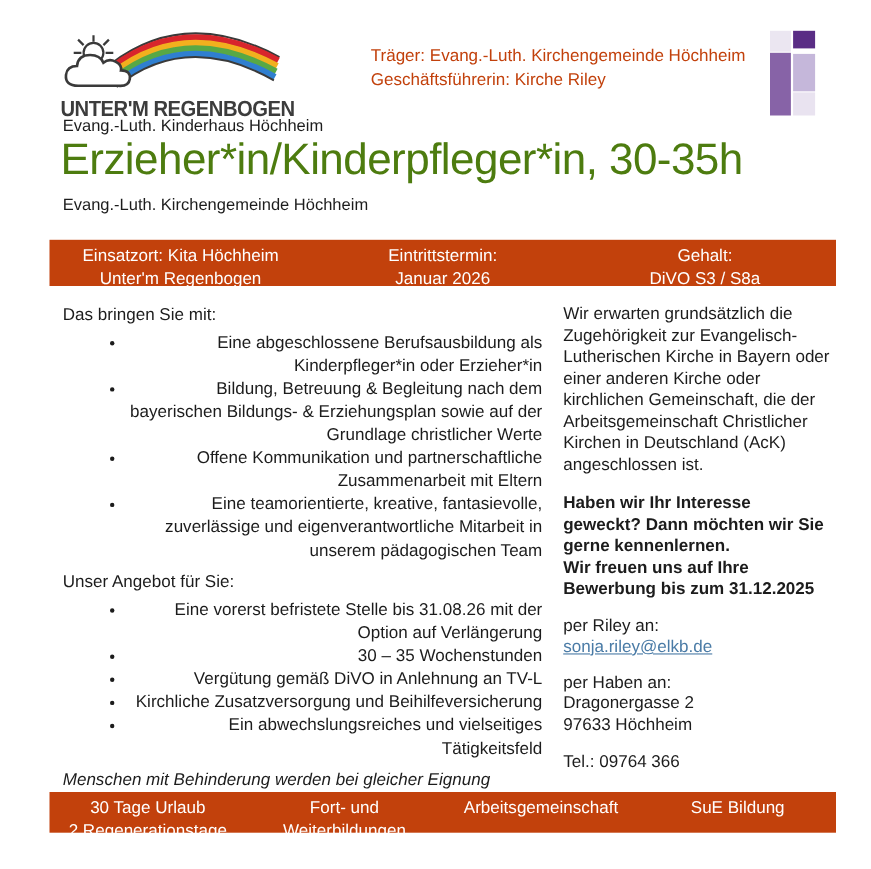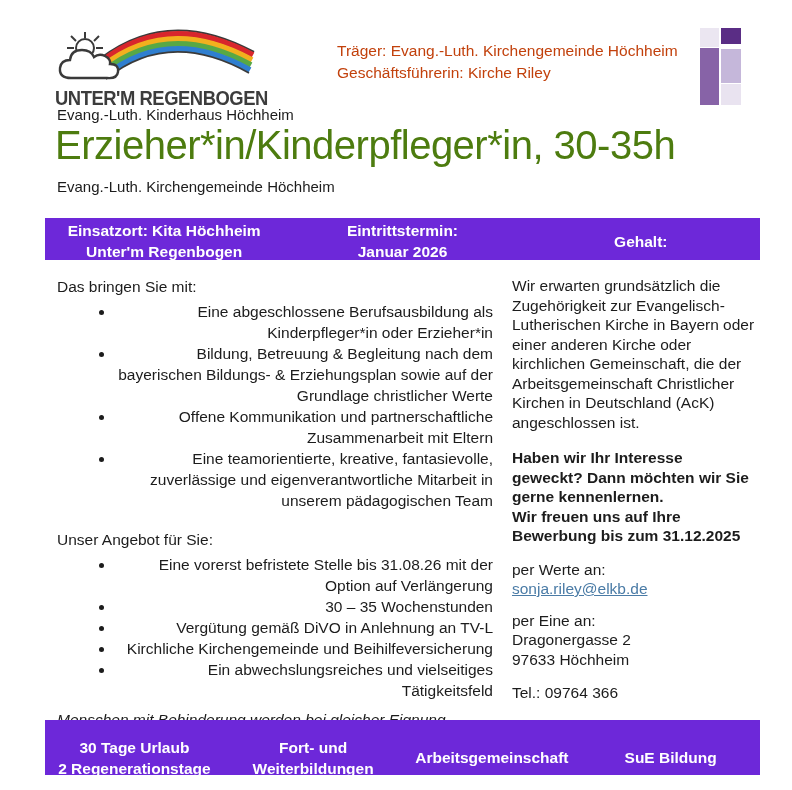--- a/index.html
+++ b/index.html
@@ -21,30 +21,30 @@
   .sq-medium  { left:0;  top:20px; width:19px; height:57px; background:#8763a7; }
   .sq-dark    { left:21px; top:0;  width:20px; height:16px; background:#5a2d85; }
   .sq-light   { left:21px; top:21px; width:20px; height:34px; background:#c5b7da; }
   .sq-pale2   { left:21px; top:56px; width:20px; height:21px; background:#e9e3f0; }
   
   .kinderhaus { position:absolute; left:57px; top:106px; font-size:15px; }
   .job-title  { position:absolute; left:55px; top:123px; font-size:40px; font-weight:400;
                 color:#4d7c0f; letter-spacing:-0.5px; white-space:nowrap; }
   .gemeinde   { position:absolute; left:57px; top:178px; font-size:15px; }
   
-  .band { position:absolute; left:45px; width:715px; background:#6d28d9; display:flex;
-          color:#ffffff; font-weight:700; font-size:15.5px; text-align:center;align-items:center; }
+  .band { position:absolute; left:45px; width:715px; background:#c2410c; display:flex;
+          color:#ffffff; font-weight:400; font-size:15.5px; text-align:center; }
   .band-info { top:218px; height:42px; padding-top:4px; }
-  .band-benefits { top:720px; height:55px; padding-top:20px; }
+  .band-benefits { top:720px; height:37px; padding-top:4px; }
   .band-cell { flex:1; line-height:21px; }
   
   .col-left { position:absolute; left:57px; top:276px; width:436px; font-size:15.5px; line-height:21px; }
   .col-left ul { margin:4px 0 0 0; padding-left:58px; list-style:disc; }
   .col-left li { padding-left:2px;text-align:right; }
-  .heading2 { margin-top:18px; }
+  .heading2 { margin-top:8px; }
   .note-italic { margin-top:8px; font-style:italic; }
   .col-right { position:absolute; left:512px; top:276px; width:245px; font-size:15.5px; line-height:19.5px; }
   .r-bold { margin-top:16px; font-weight:700; }
   .r-gap  { margin-top:14px; }
   .r-gap2 { margin-top:12px; }
   .mail-link { color:#4a7ba6; text-decoration:underline; cursor:pointer;text-align:center; }
 </style>
 </head>
 <body>
 
@@ -96,51 +96,52 @@
     <div class="band-cell">
       <div>Einsatzort: Kita Höchheim</div>
       <div>Unter'm Regenbogen</div>
     </div>
     <div class="band-cell">
       <div>Eintrittstermin:</div>
       <div>Januar 2026</div>
     </div>
     <div class="band-cell">
       <div>Gehalt:</div>
+      <div>DiVO S3 / S8a</div>
     </div>
   </div>
 
   <div class="col-left">
     <div>Das bringen Sie mit:</div>
     <ul>
       <li>Eine abgeschlossene Berufsausbildung als Kinderpfleger*in oder Erzieher*in</li>
       <li>Bildung, Betreuung &amp; Begleitung nach dem bayerischen Bildungs- &amp; Erziehungsplan sowie auf der Grundlage christlicher Werte</li>
       <li>Offene Kommunikation und partnerschaftliche Zusammenarbeit mit Eltern</li>
       <li>Eine teamorientierte, kreative, fantasievolle, zuverlässige und eigenverantwortliche Mitarbeit in unserem pädagogischen Team</li>
     </ul>
     <div class="heading2">Unser Angebot für Sie:</div>
     <ul>
       <li>Eine vorerst befristete Stelle bis 31.08.26 mit der Option auf Verlängerung</li>
       <li>30 – 35 Wochenstunden</li>
       <li>Vergütung gemäß DiVO in Anlehnung an TV-L</li>
-      <li>Kirchliche Kirchengemeinde und Beihilfeversicherung</li>
+      <li>Kirchliche Zusatzversorgung und Beihilfeversicherung</li>
       <li>Ein abwechslungsreiches und vielseitiges Tätigkeitsfeld</li>
     </ul>
     <div class="note-italic">Menschen mit Behinderung werden bei gleicher Eignung bevorzugt berücksichtigt.</div>
   </div>
 
   <div class="col-right">
     <div>Wir erwarten grundsätzlich die Zugehörigkeit zur Evangelisch-Lutherischen Kirche in Bayern oder einer anderen Kirche oder kirchlichen Gemeinschaft, die der Arbeitsgemeinschaft Christlicher Kirchen in Deutschland (AcK) angeschlossen ist.</div>
     <div class="r-bold">
       <div>Haben wir Ihr Interesse geweckt? Dann möchten wir Sie gerne kennenlernen.</div>
       <div>Wir freuen uns auf Ihre Bewerbung bis zum 31.12.2025</div>
     </div>
-    <div class="r-gap">per Werte an:</div>
+    <div class="r-gap">per Riley an:</div>
     <a class="mail-link">sonja.riley@elkb.de</a>
-    <div class="r-gap2">per Eine an:</div>
+    <div class="r-gap2">per Haben an:</div>
     <div>Dragonergasse 2</div>
     <div>97633 Höchheim</div>
     <div class="r-gap">Tel.: 09764 366</div>
   </div>
 
   <div class="band band-benefits">
     <div class="band-cell">
       <div>30 Tage Urlaub</div>
       <div>2 Regenerationstage</div>
     </div>

